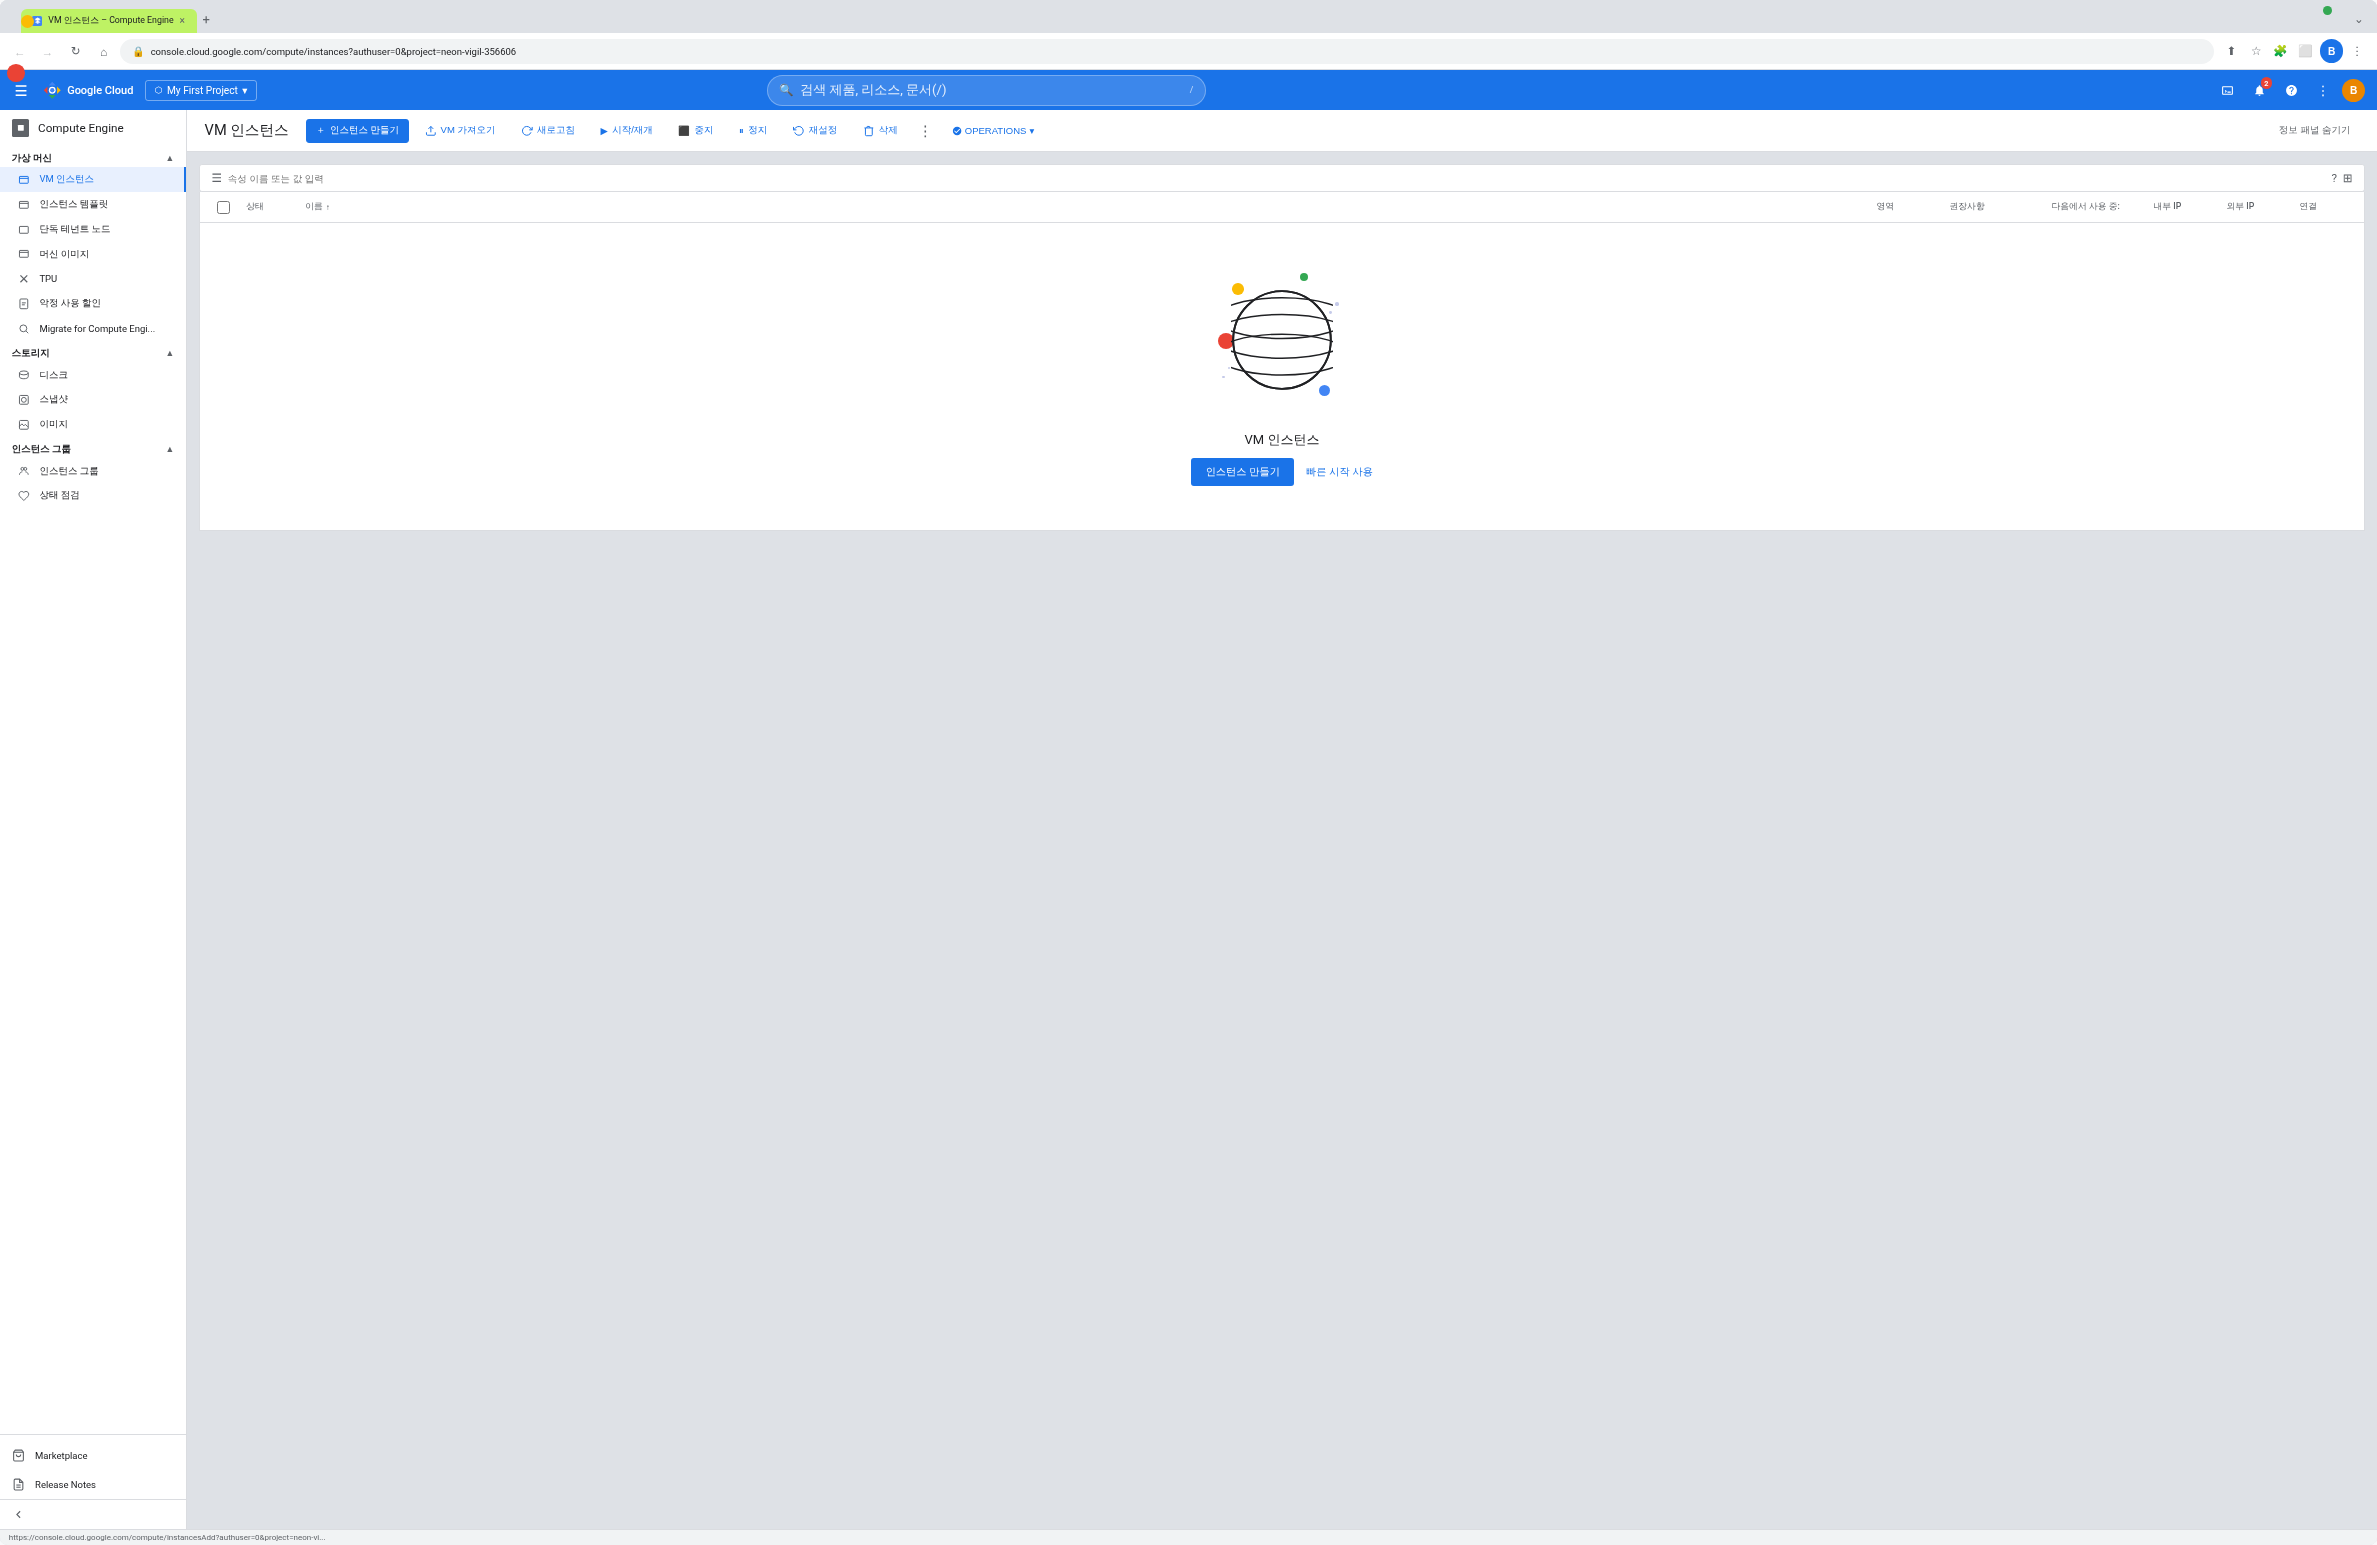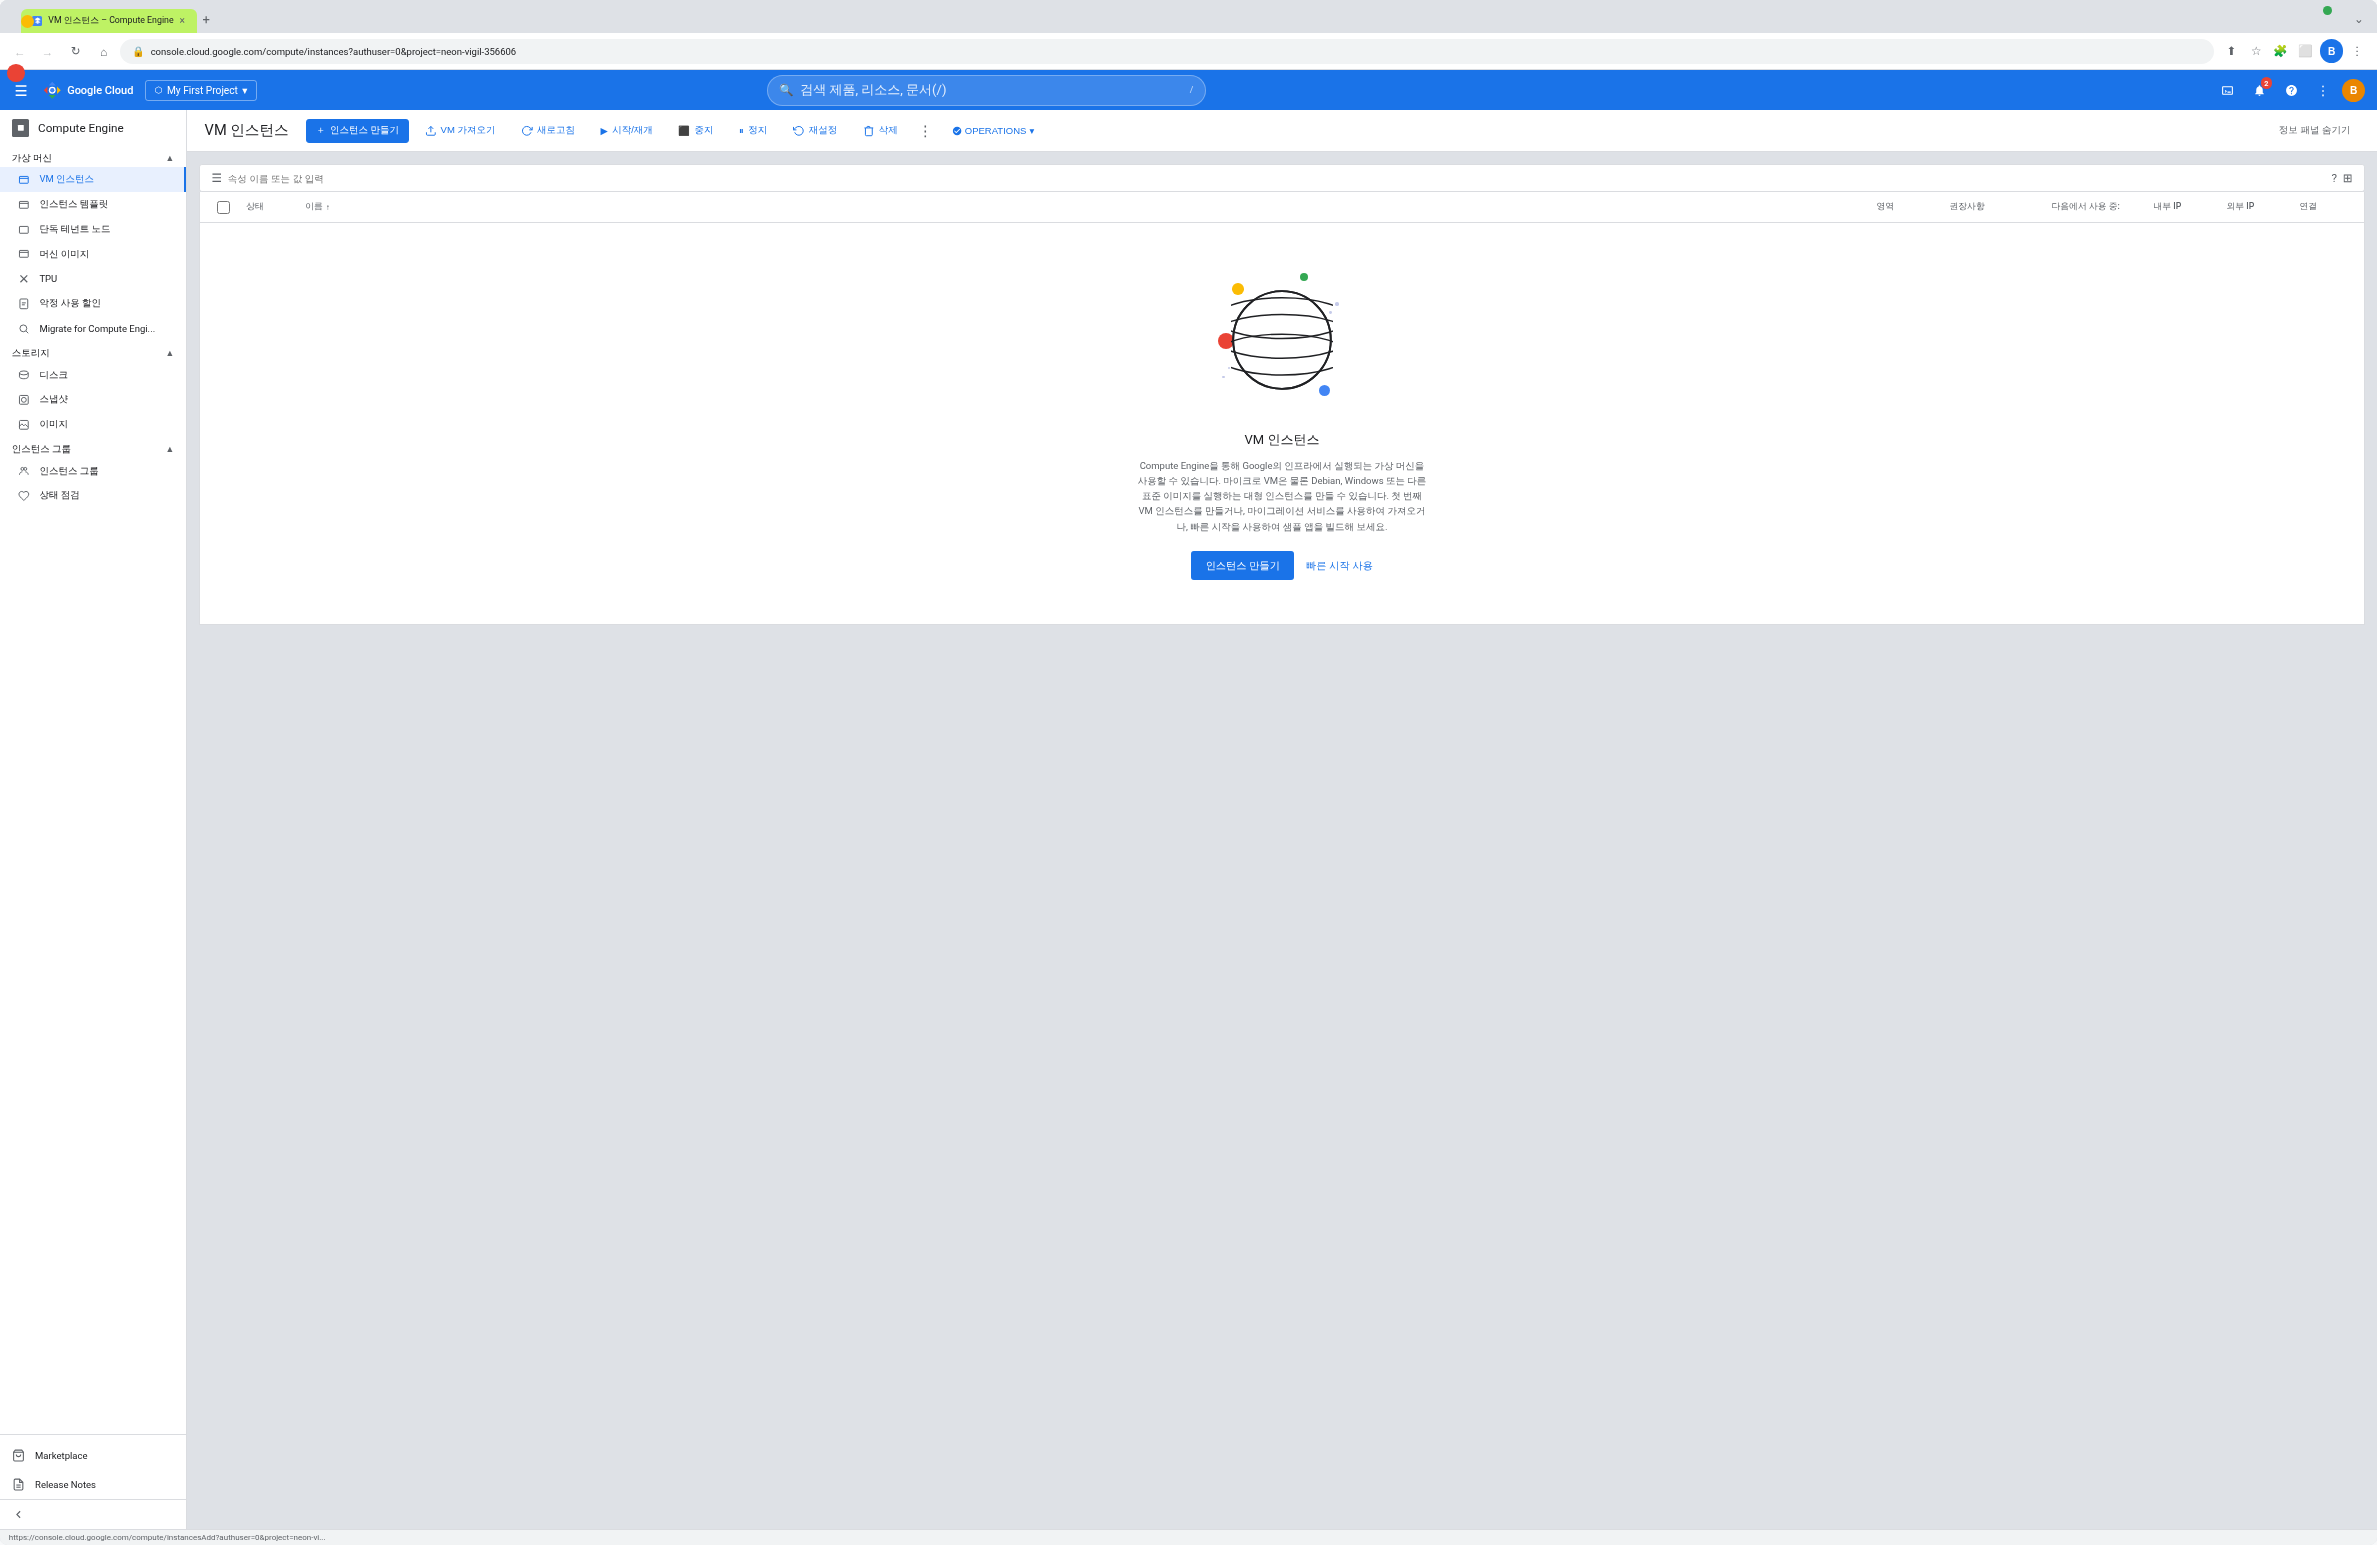--- a/index.html
+++ b/index.html
@@ -48,21 +48,21 @@
     .avatar-btn { background: #ea8600; border: none; border-radius: 50%; width: 23.4px; height: 23.4px; color: white; font-size: 10.2px; font-weight: bold; cursor: pointer; }
 
     
     .main-layout { display: flex; flex: 1; overflow: hidden; }
 
     
     .sidebar { width: 187px; background: white; border-right: 0.7px solid #dadce0; overflow-y: auto; flex-shrink: 0; display: flex; flex-direction: column; }
     .sidebar-header { padding: 8.8px 11.7px; display: flex; align-items: center; gap: 8.8px; }
     .sidebar-title { font-size: 11.7px; color: #202124; font-weight: 400; }
     .sidebar-section-header { padding: 5.9px 11.7px 2.9px; display: flex; align-items: center; justify-content: space-between; color: #5f6368; font-size: 8.8px; font-weight: 500; cursor: pointer; }
-    .sidebar-section-header .section-label { font-size: 9.5px; color: #202124; font-weight: 400; }
+    .sidebar-section-header .section-label { font-size: 9.5px; color: #202124; font-weight: 700; }
     .sidebar-item { display: flex; align-items: center; gap: 8.8px; padding: 5.9px 11.7px 5.9px 17.6px; cursor: pointer; color: #202124; font-size: 9.5px; }
     .sidebar-item.active { background: #e8f0fe; color: #1a73e8; border-right: 2.2px solid #1a73e8; }
     .sidebar-item .item-icon { width: 13px; height: 13px; color: #5f6368; flex-shrink: 0; font-size: 11.7px; display: flex; align-items: center; justify-content: center; }
     .sidebar-item.active .item-icon { color: #1a73e8; }
     .sidebar-divider { height: 0.7px; background: #dadce0; margin: 5.9px 0; }
     .sidebar-bottom-item { display: flex; align-items: center; gap: 8.8px; padding: 7.3px 11.7px; cursor: pointer; color: #202124; font-size: 9.5px; }
     .sidebar-bottom-item .item-icon { width: 14.6px; height: 14.6px; flex-shrink: 0; display: flex; align-items: center; justify-content: center; font-size: 11.7px; color: #5f6368; }
 
     
     .content-area { flex: 1; display: flex; flex-direction: column; overflow: hidden; }
@@ -507,21 +507,20 @@
                 <circle cx="70" cy="70" r="67" fill="white" stroke="#202124" stroke-width="2.5"></circle>
 
                 <ellipse cx="70" cy="40" rx="90" ry="28" fill="none" stroke="#202124" stroke-width="2"></ellipse>
                 <ellipse cx="70" cy="65" rx="95" ry="30" fill="none" stroke="#202124" stroke-width="2"></ellipse>
                 <ellipse cx="70" cy="90" rx="90" ry="28" fill="none" stroke="#202124" stroke-width="2"></ellipse>
 
                 <circle cx="70" cy="70" r="67" fill="none" stroke="#202124" stroke-width="2.5"></circle>
               </svg>
             </div>
             <div class="empty-title">VM 인스턴스</div>
-            <div class="empty-description">Compute Engine을 통해 Google의 인프라에서 실행되는 가상 머신을 사용할 수 있습니다. 마이크로 VM은 물론 Debian, Windows 또는 다른 표준 이미지를 실행하는 대형 인스턴스를 만들 수 있습니다. 첫 번째 VM 인스턴스를 만들거나, 마이그레이션 서비스를 사용하여 가져오거나, 빠른 시작을 사용하여 샘플 앱을 빌드해 보세요.</div>
             <div class="empty-actions">
               <button class="btn-primary">인스턴스 만들기</button>
               <button class="btn-secondary">빠른 시작 사용</button>
             </div>
           </div>
         </div>
 
       </div>
     </div>
   </div>

